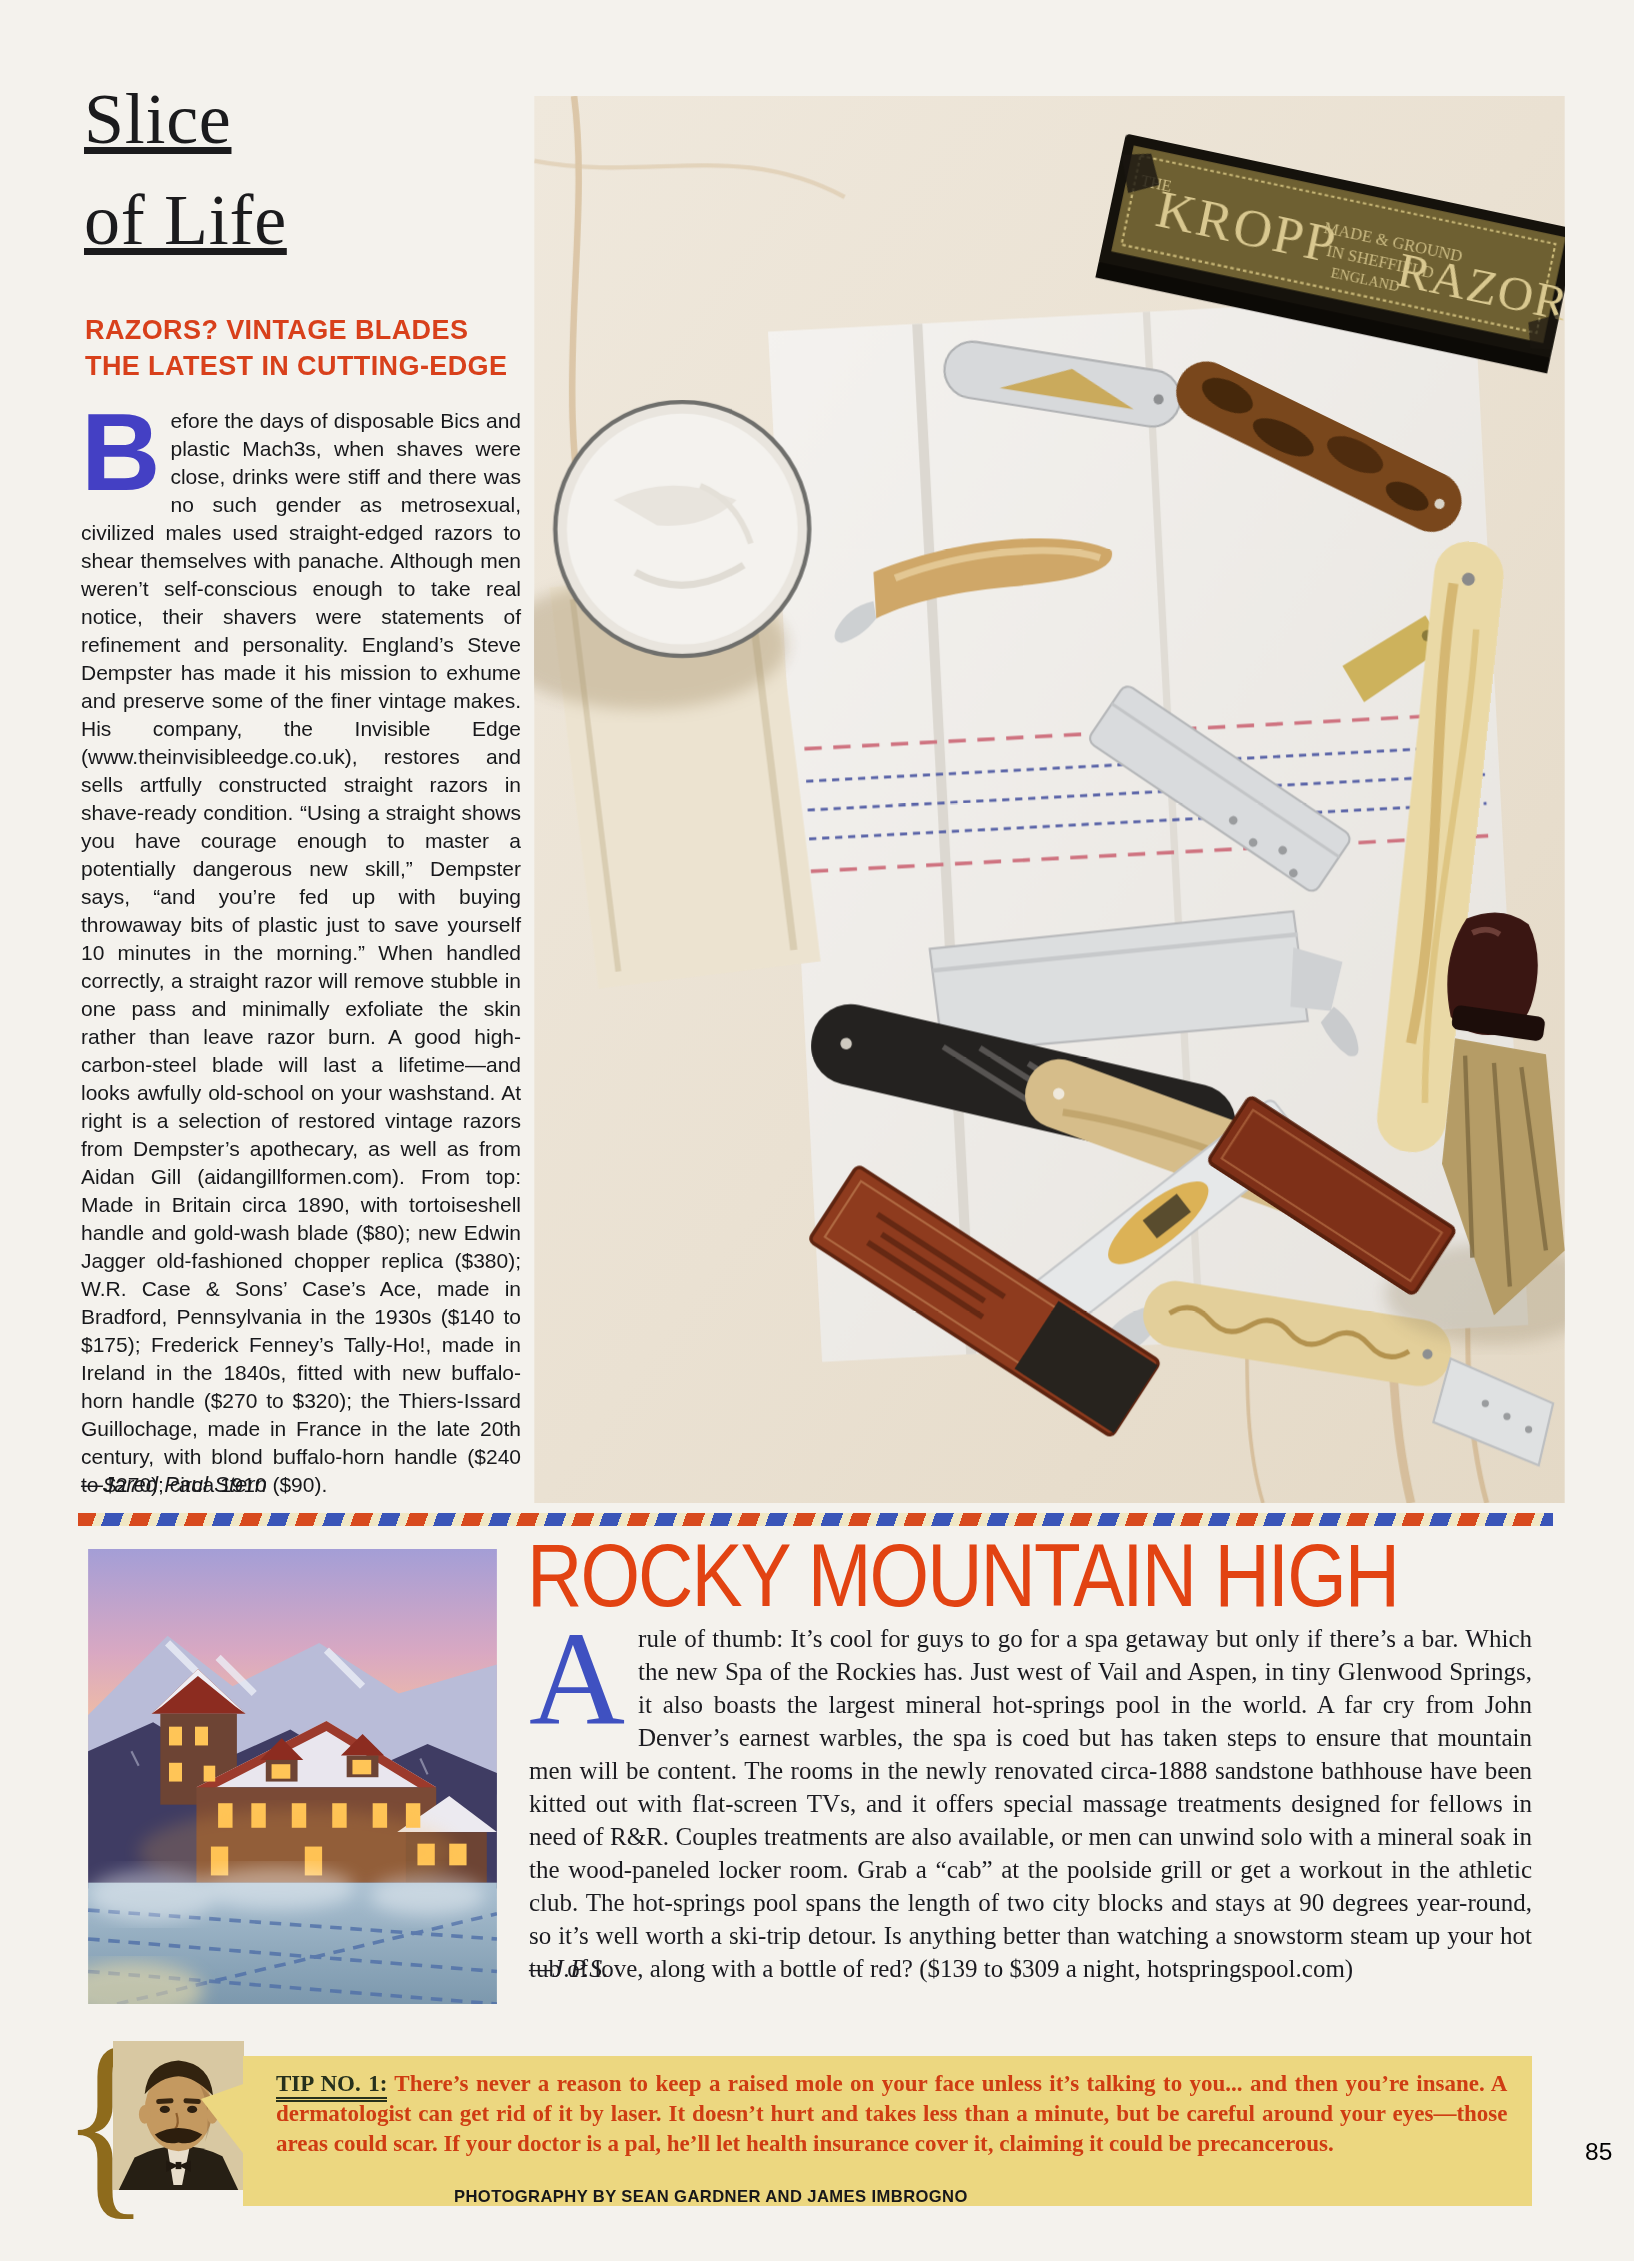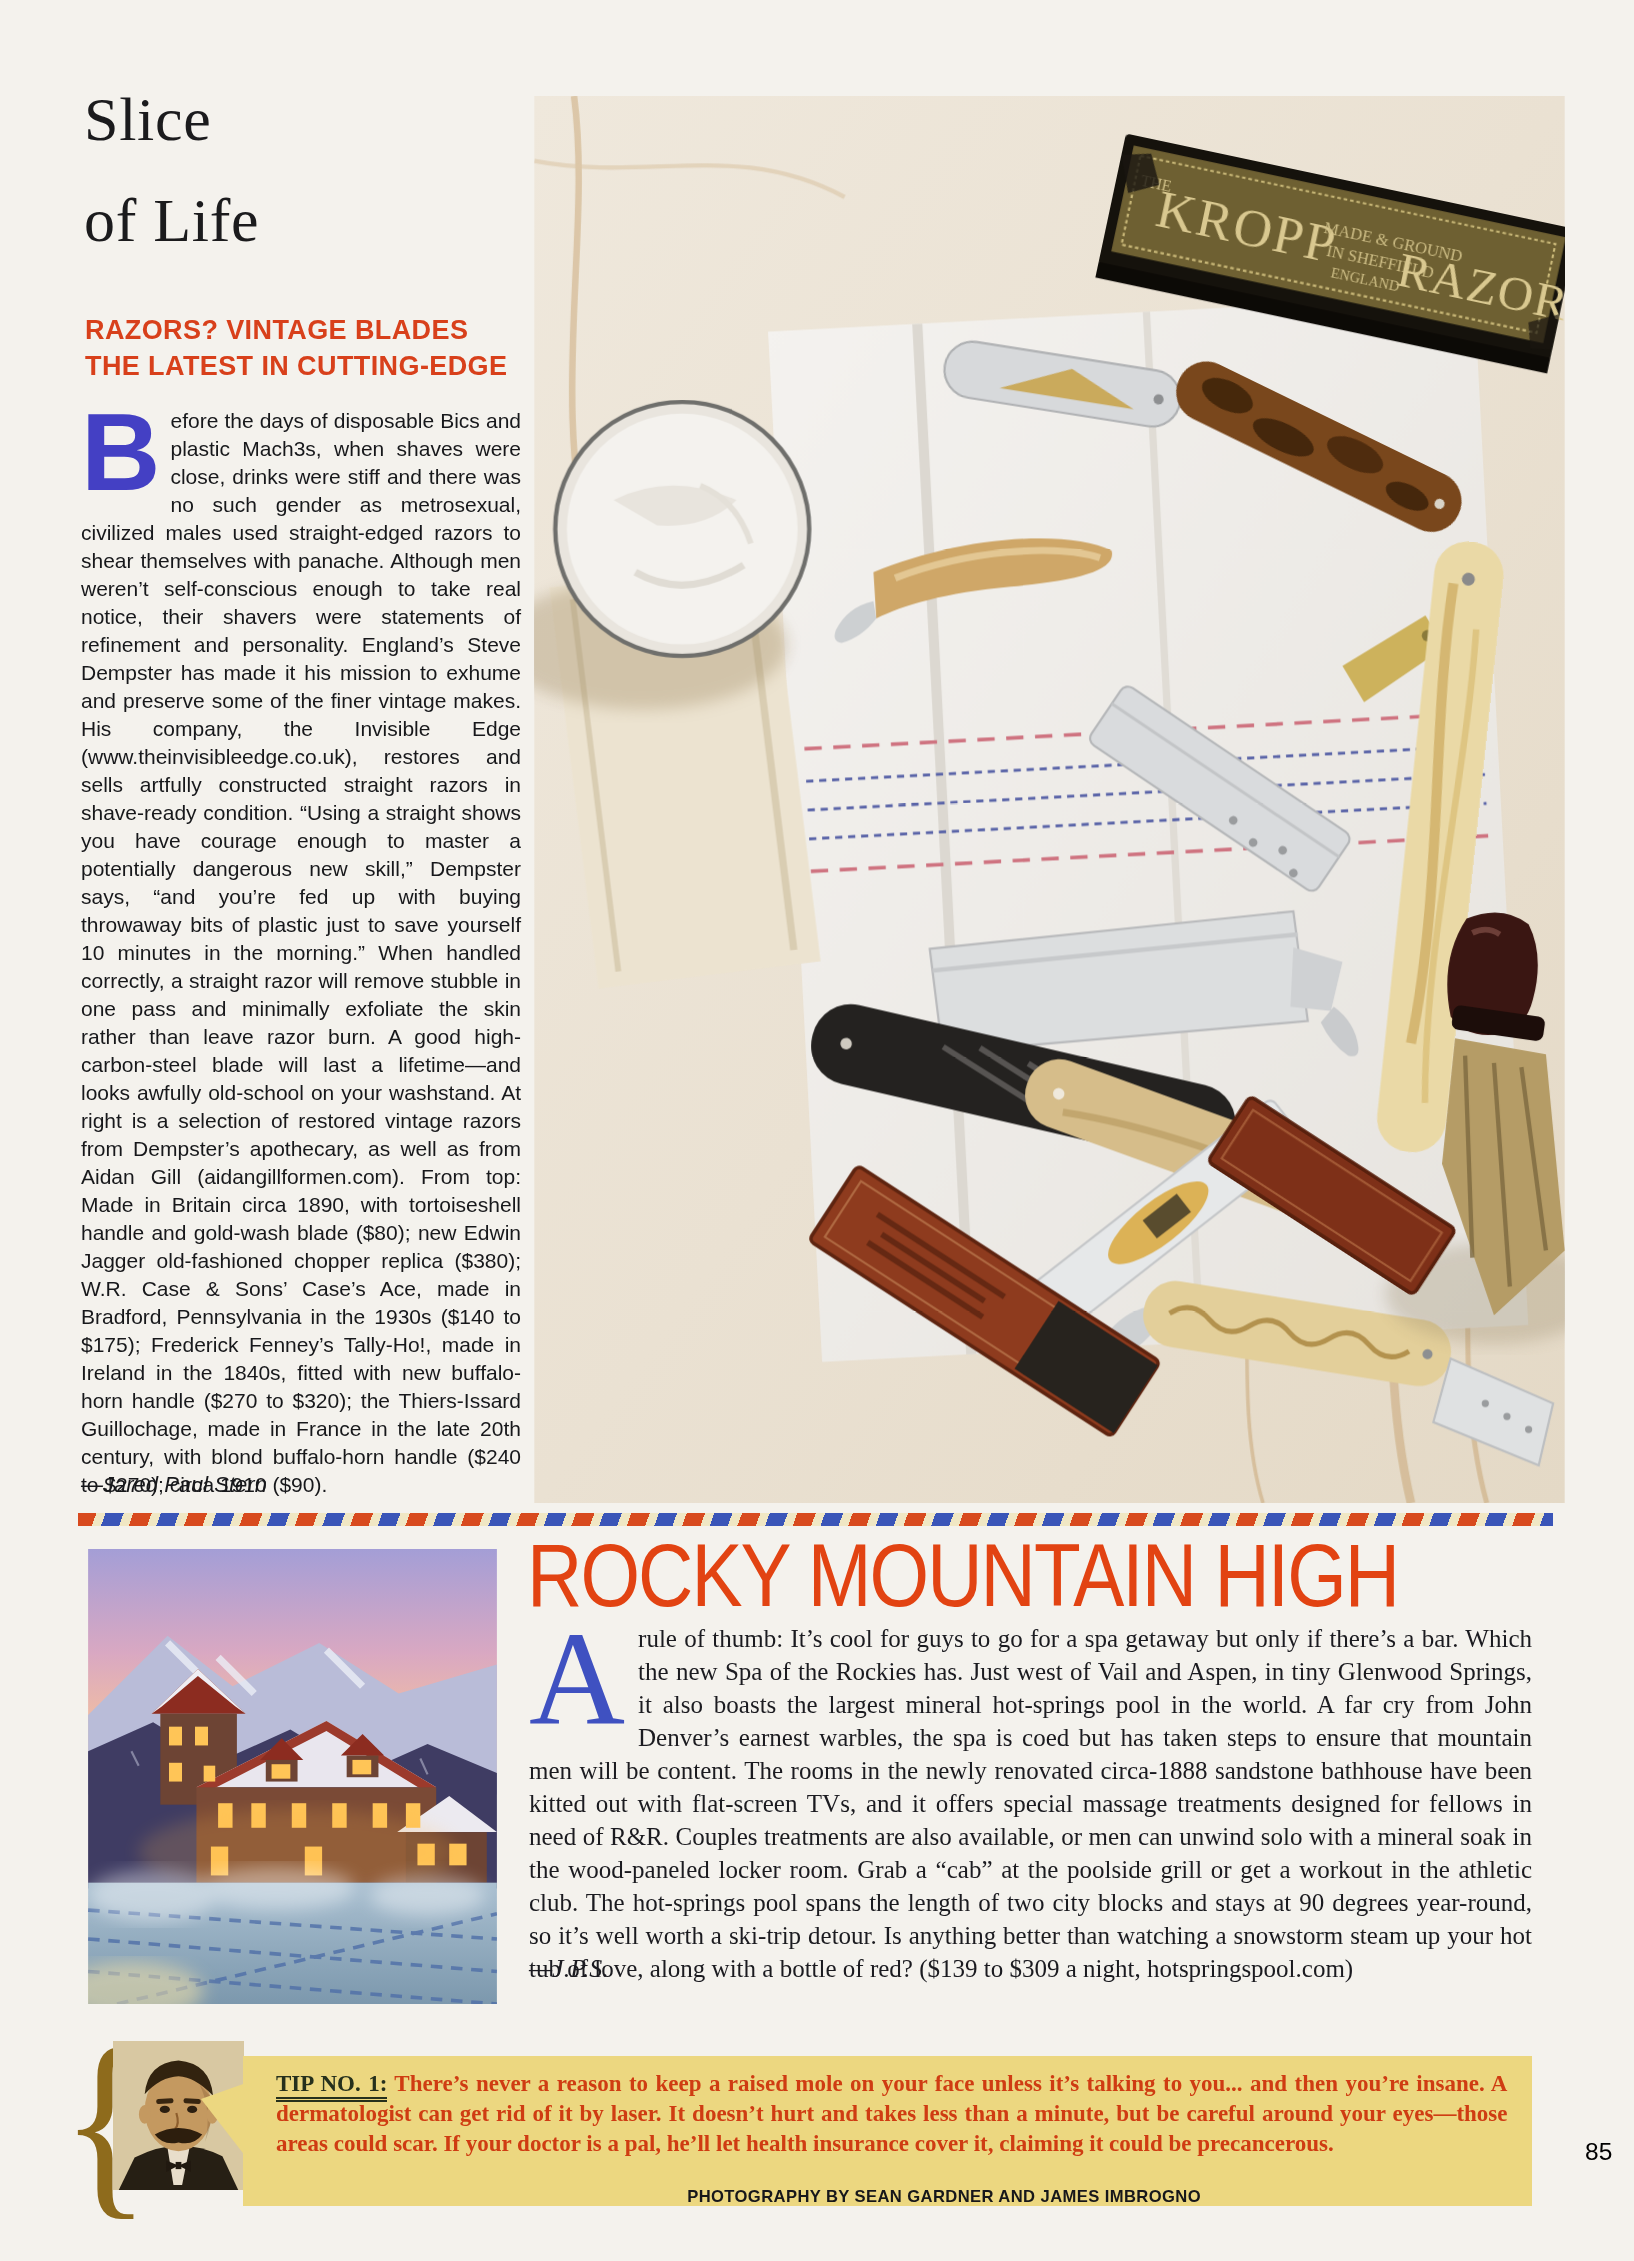--- a/index.html
+++ b/index.html
@@ -1,20 +1,20 @@
 <!DOCTYPE html>
 <html style="font-size:11.5px"><head>
 <meta charset="utf-8">
 <style>
   html,body{margin:0;padding:0;background:#cfcfcf;}
   .page{position:relative;width:1634px;height:2261px;background:#f4f2ed;overflow:hidden;
         font-family:"Liberation Sans",sans-serif;}
   
   .title{position:absolute;left:84px;top:69px;font-family:"Liberation Serif",serif;
-         font-size:62px;line-height:101px;color:#1b1b1d;letter-spacing:0.7px;}
+         font-size:72px;line-height:101px;color:#1b1b1d;letter-spacing:0.7px;text-decoration:underline;}
   .subhead{position:absolute;left:85px;top:312px;font-size:27px;line-height:36px;
            font-weight:bold;color:#d8401b;letter-spacing:0.4px;}
   .article-body{position:absolute;left:81px;top:407px;width:440px;font-size:21px;
                 line-height:28px;color:#17181b;text-align:justify;}
   .dropcap-b{float:left;font-size:110px;line-height:81px;font-weight:bold;
              color:#4440c4;margin:4.3px 10px 0 0;}
   .article-byline{margin-top:-28px;font-style:italic;font-size:22px;}
   
   .photo-main{position:absolute;left:534px;top:96px;width:1031px;height:1407px;}
   
@@ -40,21 +40,21 @@
   .tip-photo{position:absolute;left:113px;top:2041px;width:131px;height:149px;}
   .tip-bubble{position:absolute;left:243px;top:2056px;width:1289px;height:150px;
               background:#ecd780;}
   .bubble-tail{position:absolute;left:-42px;top:27.4px;width:0;height:0;
                border-top:16px solid transparent;border-bottom:58px solid transparent;
                border-right:45px solid #ecd780;}
   .tip-text{padding:13px 24.5px 0 33px;font-family:"Liberation Serif",serif;font-weight:bold;
             font-size:23px;line-height:30px;color:#cf3c12;text-align:justify;}
   .tip-label{color:#26301c;border-bottom:5px double #26301c;padding-bottom:0.7px;}
   
-  .credit{position:absolute;left:479px;top:2187px;width:722px;text-align:right;
+  .credit{position:absolute;left:454px;top:2187px;width:722px;text-align:left;
           font-size:16.6px;font-weight:bold;letter-spacing:0.4px;color:#17171a;}
   .pagenum{position:absolute;left:1571px;top:2138px;font-size:24.5px;color:#000000;margin-left:14px;}
 </style>
 </head>
 <body>
 
 <div class="page">
 
   <div class="title">
     <div>Slice</div>

